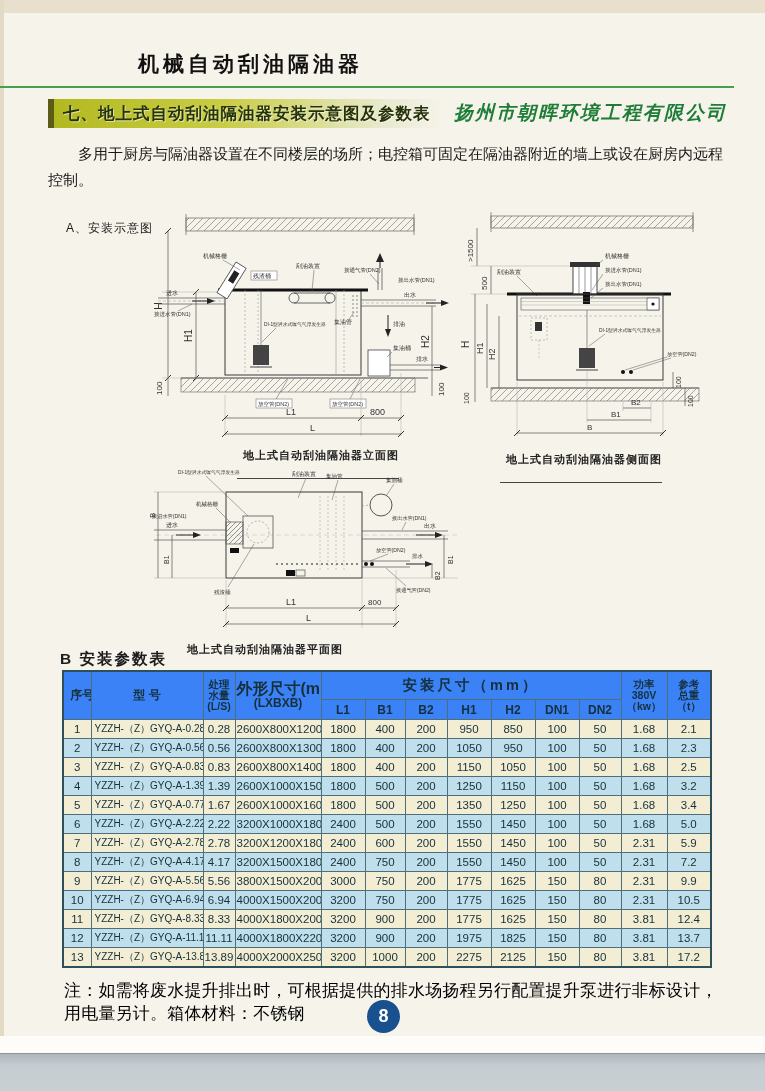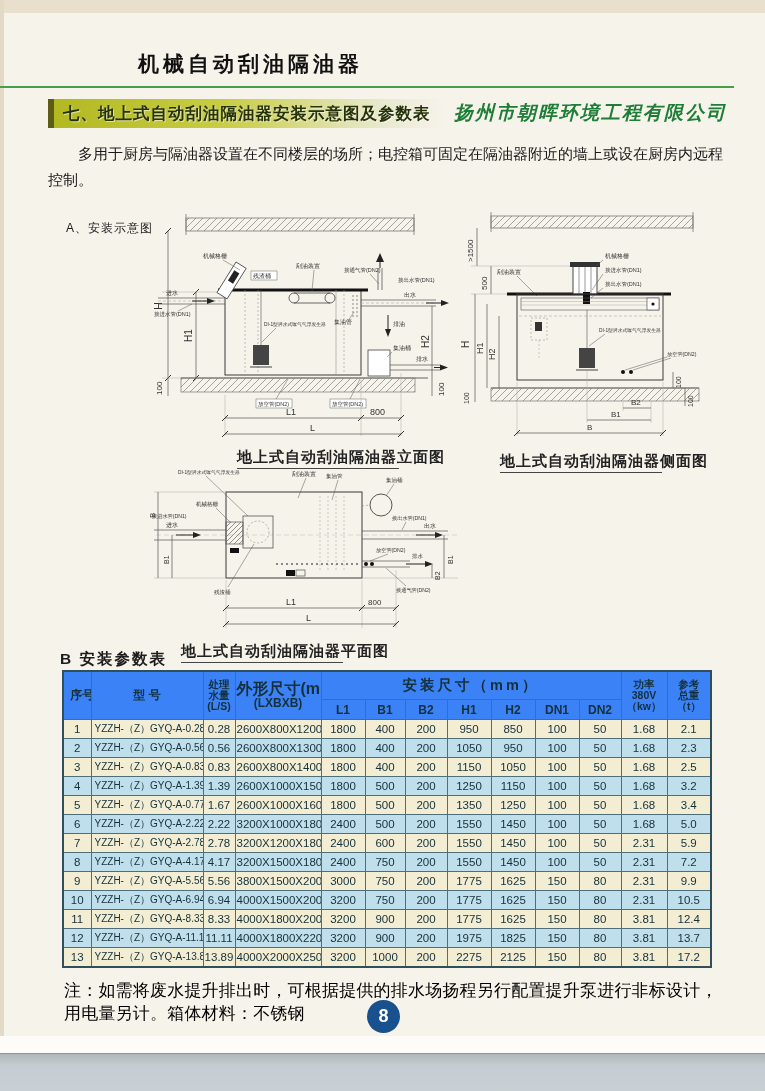--- a/index.html
+++ b/index.html
@@ -28,22 +28,22 @@
     display:flex;align-items:center;}
   .banner-bar{position:absolute;left:0;top:0;width:6px;height:29px;background:#5c5c16;}
   .banner-title{padding-left:15px;font-size:16.5px;font-weight:bold;color:#26320a;
     letter-spacing:1px;text-shadow:1px 1px 0 rgba(255,255,255,.55);white-space:nowrap;}
   
   .intro{left:48px;top:141px;width:678px;font-size:15px;line-height:26px;text-indent:2em;color:#191919;}
   .sub-a{left:66px;top:196px;font-size:12px;font-weight:normal;letter-spacing:1px;margin-top:24px;}
   .sub-b{left:60px;top:649px;font-size:15.5px;font-weight:bold;letter-spacing:2px;}
   
   svg text{fill:#333;font-family:"Liberation Sans","DejaVu Sans",sans-serif;}
-  .caption{font-size:15px;font-weight:bold;color:#222;text-align:right;letter-spacing:1px;
-    border-bottom:1px solid #444;padding-bottom:1px;white-space:nowrap;}
+  .caption{font-size:11px;font-weight:bold;color:#222;text-align:right;letter-spacing:1px;
+    border-bottom:1px solid #444;padding-bottom:15px;white-space:nowrap;}
   
   .params{left:62px;top:670px;width:648px;border-collapse:collapse;table-layout:fixed;
     border:2px solid #2f4f5a;font-size:11.5px;}
   .params th,.params td{border:1px solid #4e6e7a;text-align:center;padding:0 1px;
     overflow:hidden;white-space:nowrap;}
   .params thead th{background:#3b82f6;font-weight:bold;color:#15303a;}
   .params thead tr:first-child th{height:27px;font-size:12px;}
   .params thead tr:last-child th{height:19px;font-size:12px;}
   .th-install{font-size:14.5px !important;letter-spacing:3px;}
   .th-stack div{line-height:11px;font-size:10.5px;}

